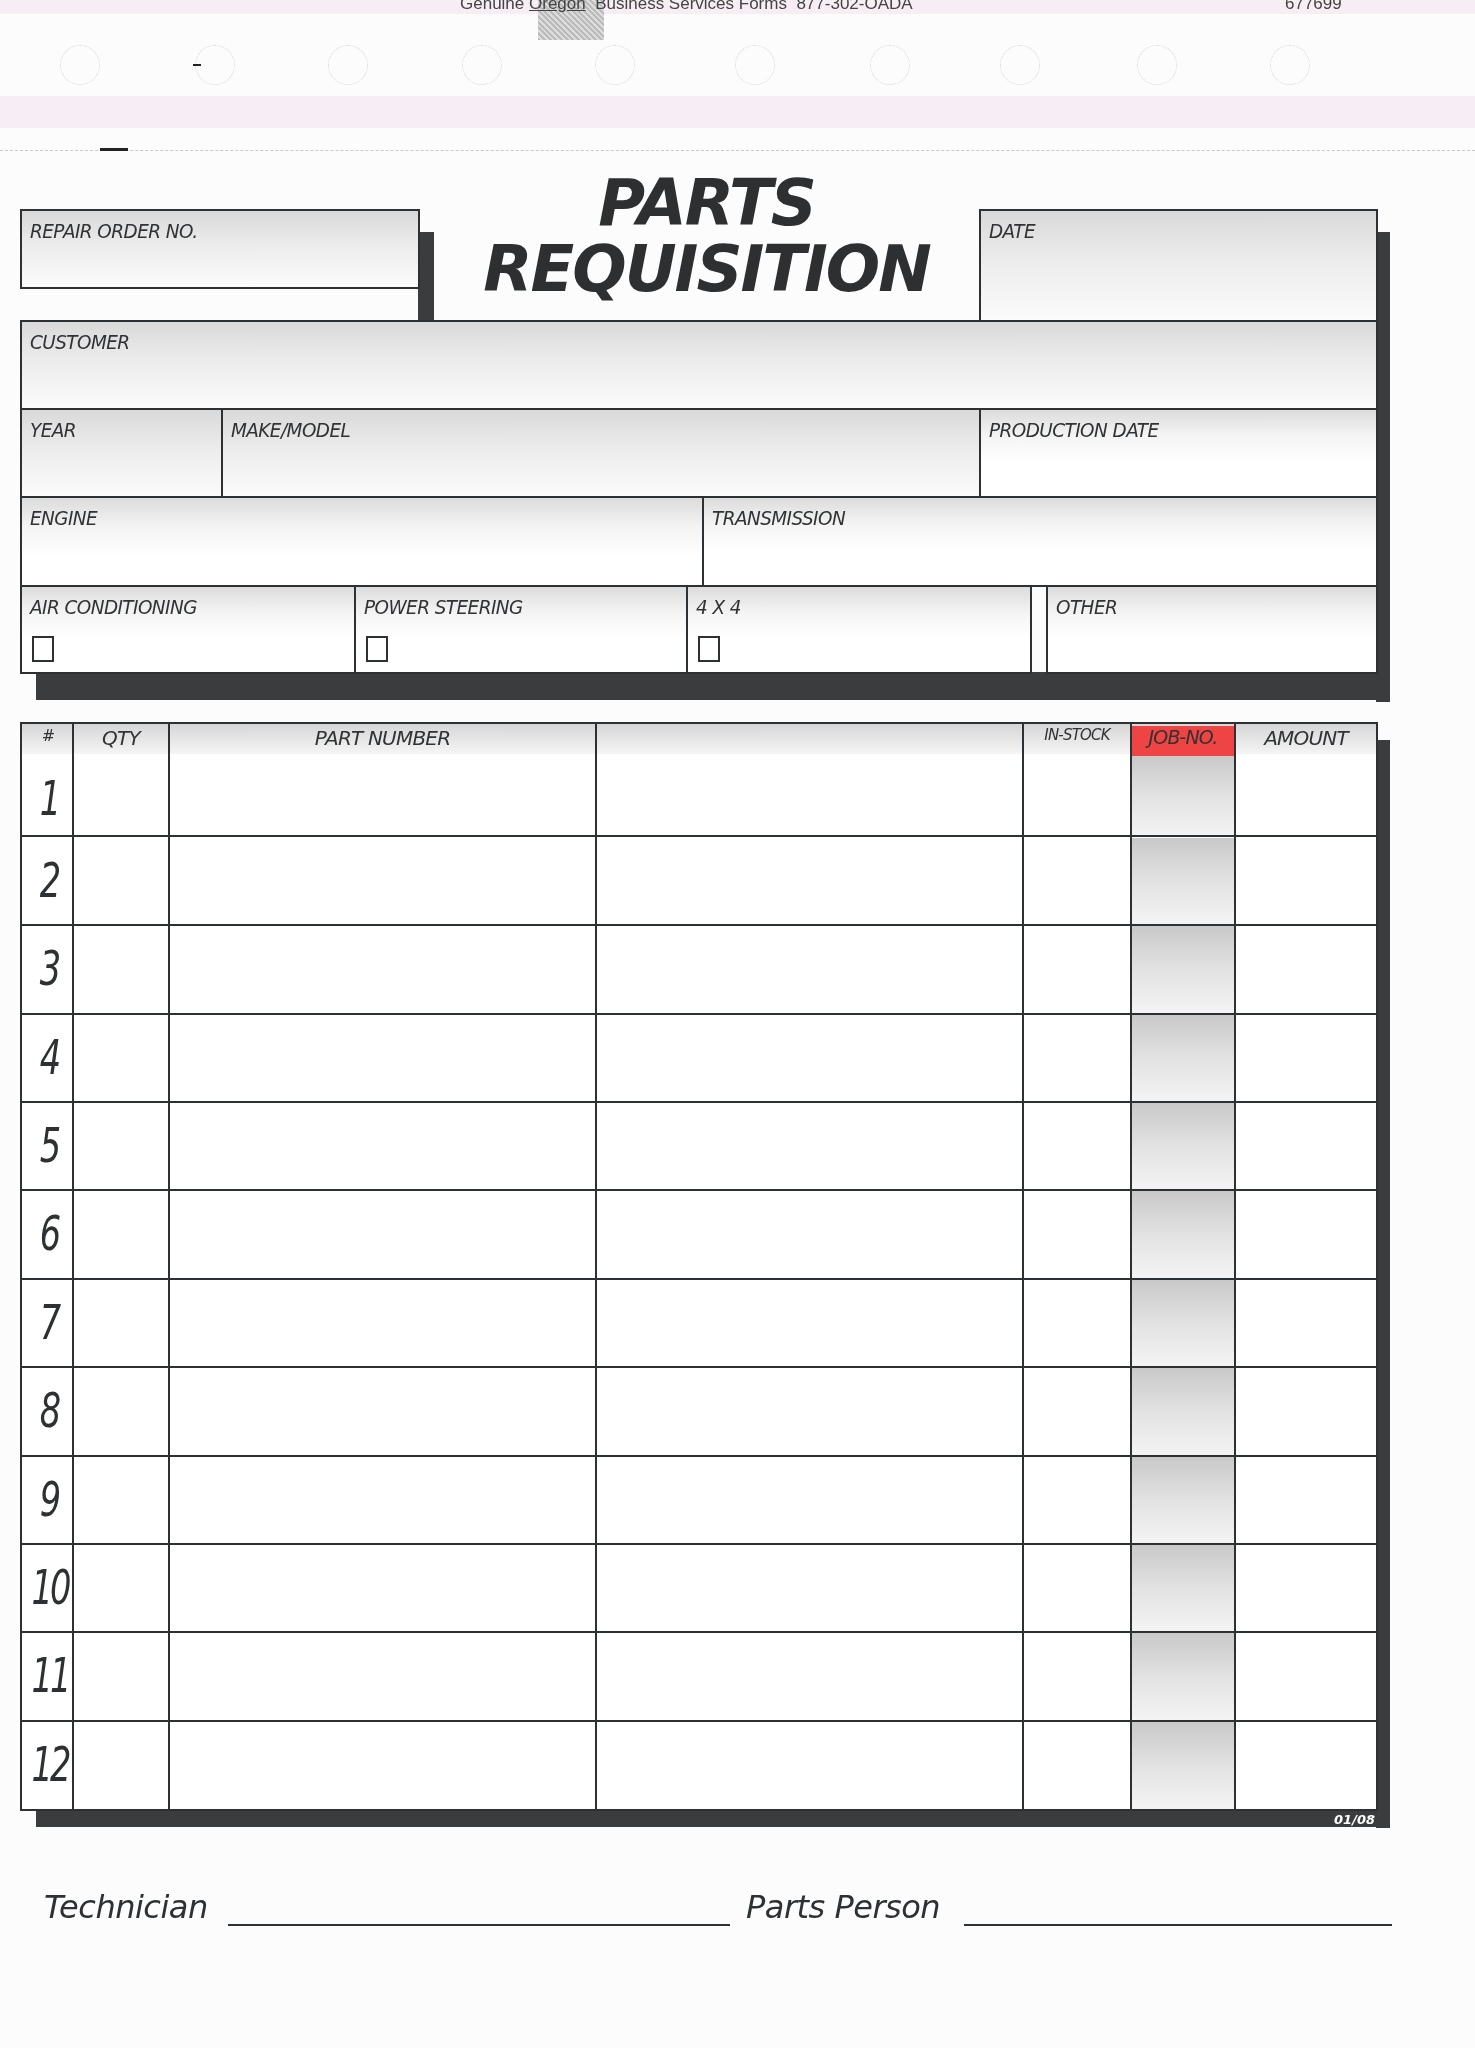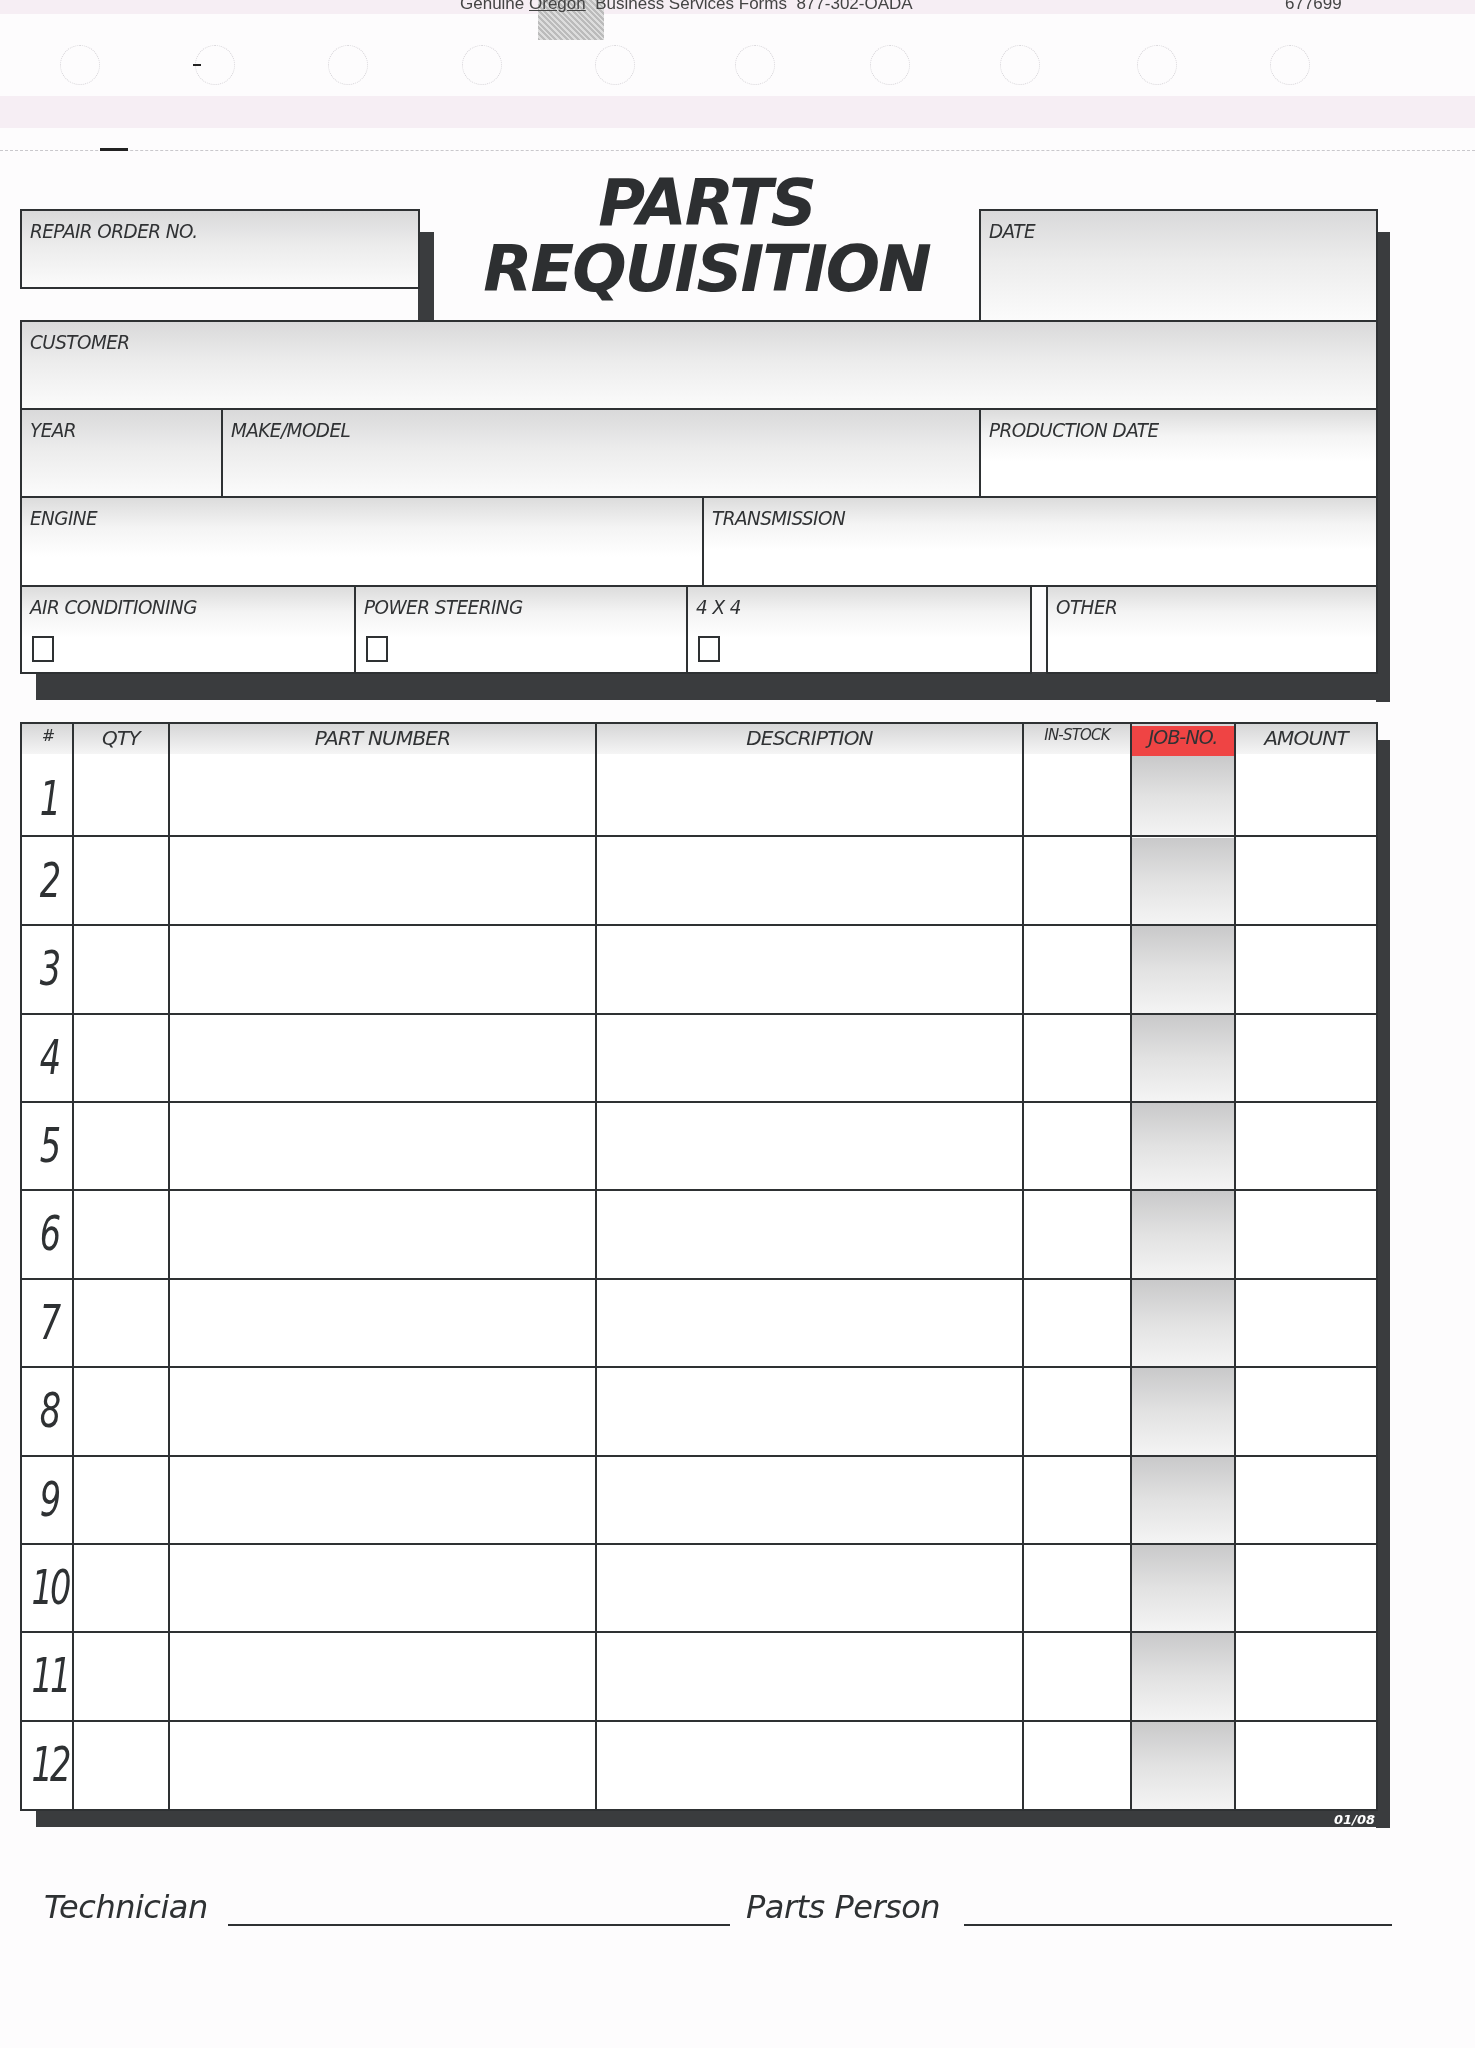--- a/index.html
+++ b/index.html
@@ -160,21 +160,20 @@
   <div class="vline" style="left:50px;"></div>
   <div class="vline" style="left:146px;"></div>
   <div class="vline" style="left:573px;"></div>
   <div class="vline" style="left:1000px;"></div>
   <div class="vline" style="left:1108px;"></div>
   <div class="vline" style="left:1212px;"></div>
 
   <div class="th" style="left:2px;width:48px;font-size:16px;">#</div>
   <div class="th" style="left:52px;width:94px;">QTY</div>
   <div class="th" style="left:148px;width:425px;">PART NUMBER</div>
-  <div class="th" style="left:575px;width:425px;">DESCRIPTION</div>
   <div class="th" style="left:1002px;width:106px;font-size:15px;">IN-STOCK</div>
   <div class="th" style="left:1110px;width:102px;font-size:19px;background:#ef4444;">JOB-NO.</div>
   <div class="th" style="left:1214px;width:140px;">AMOUNT</div>
 
   <div class="hline" style="top:111px;"></div>
   <div class="hline" style="top:200px;"></div>
   <div class="hline" style="top:289px;"></div>
   <div class="hline" style="top:377px;"></div>
   <div class="hline" style="top:465px;"></div>
   <div class="hline" style="top:554px;"></div>

